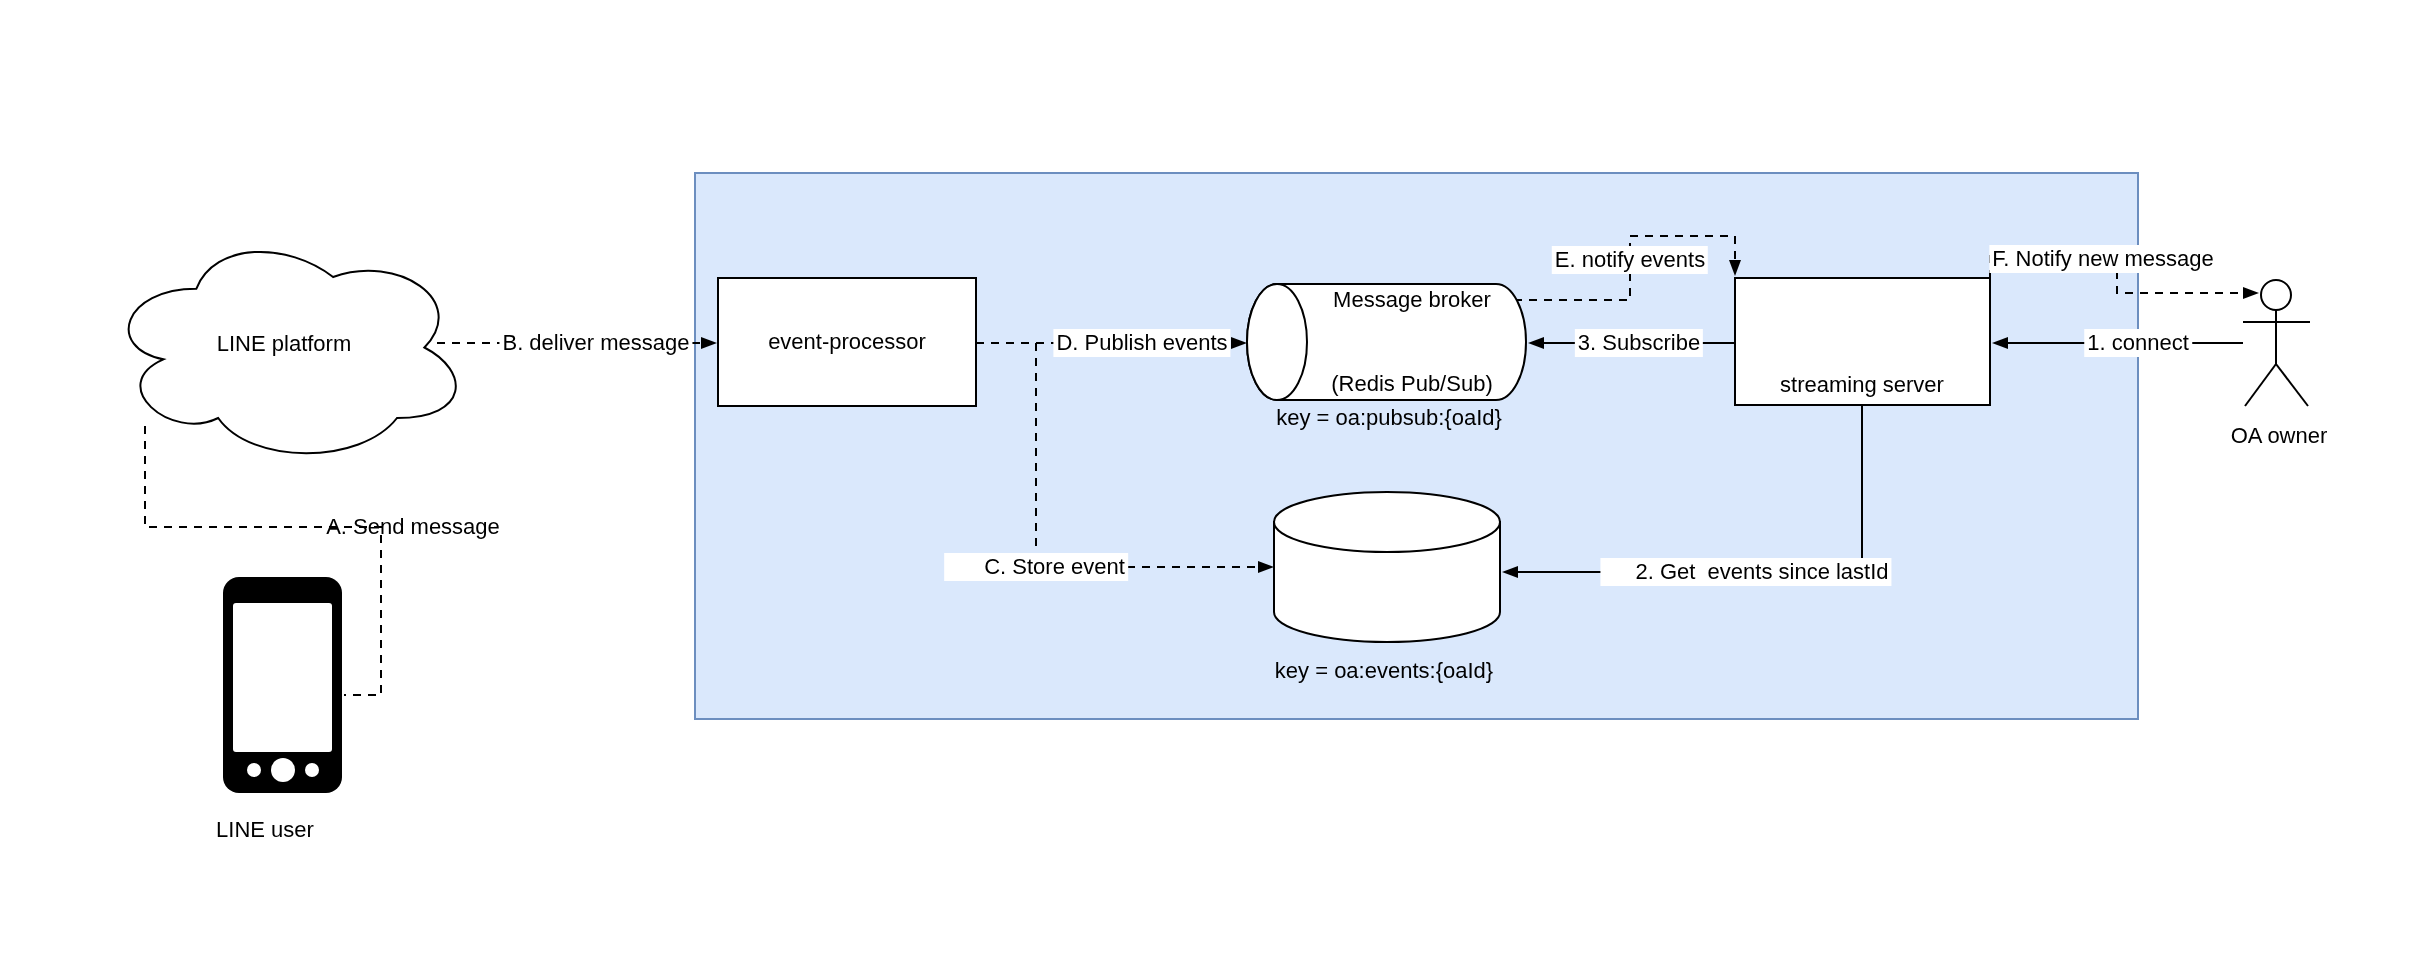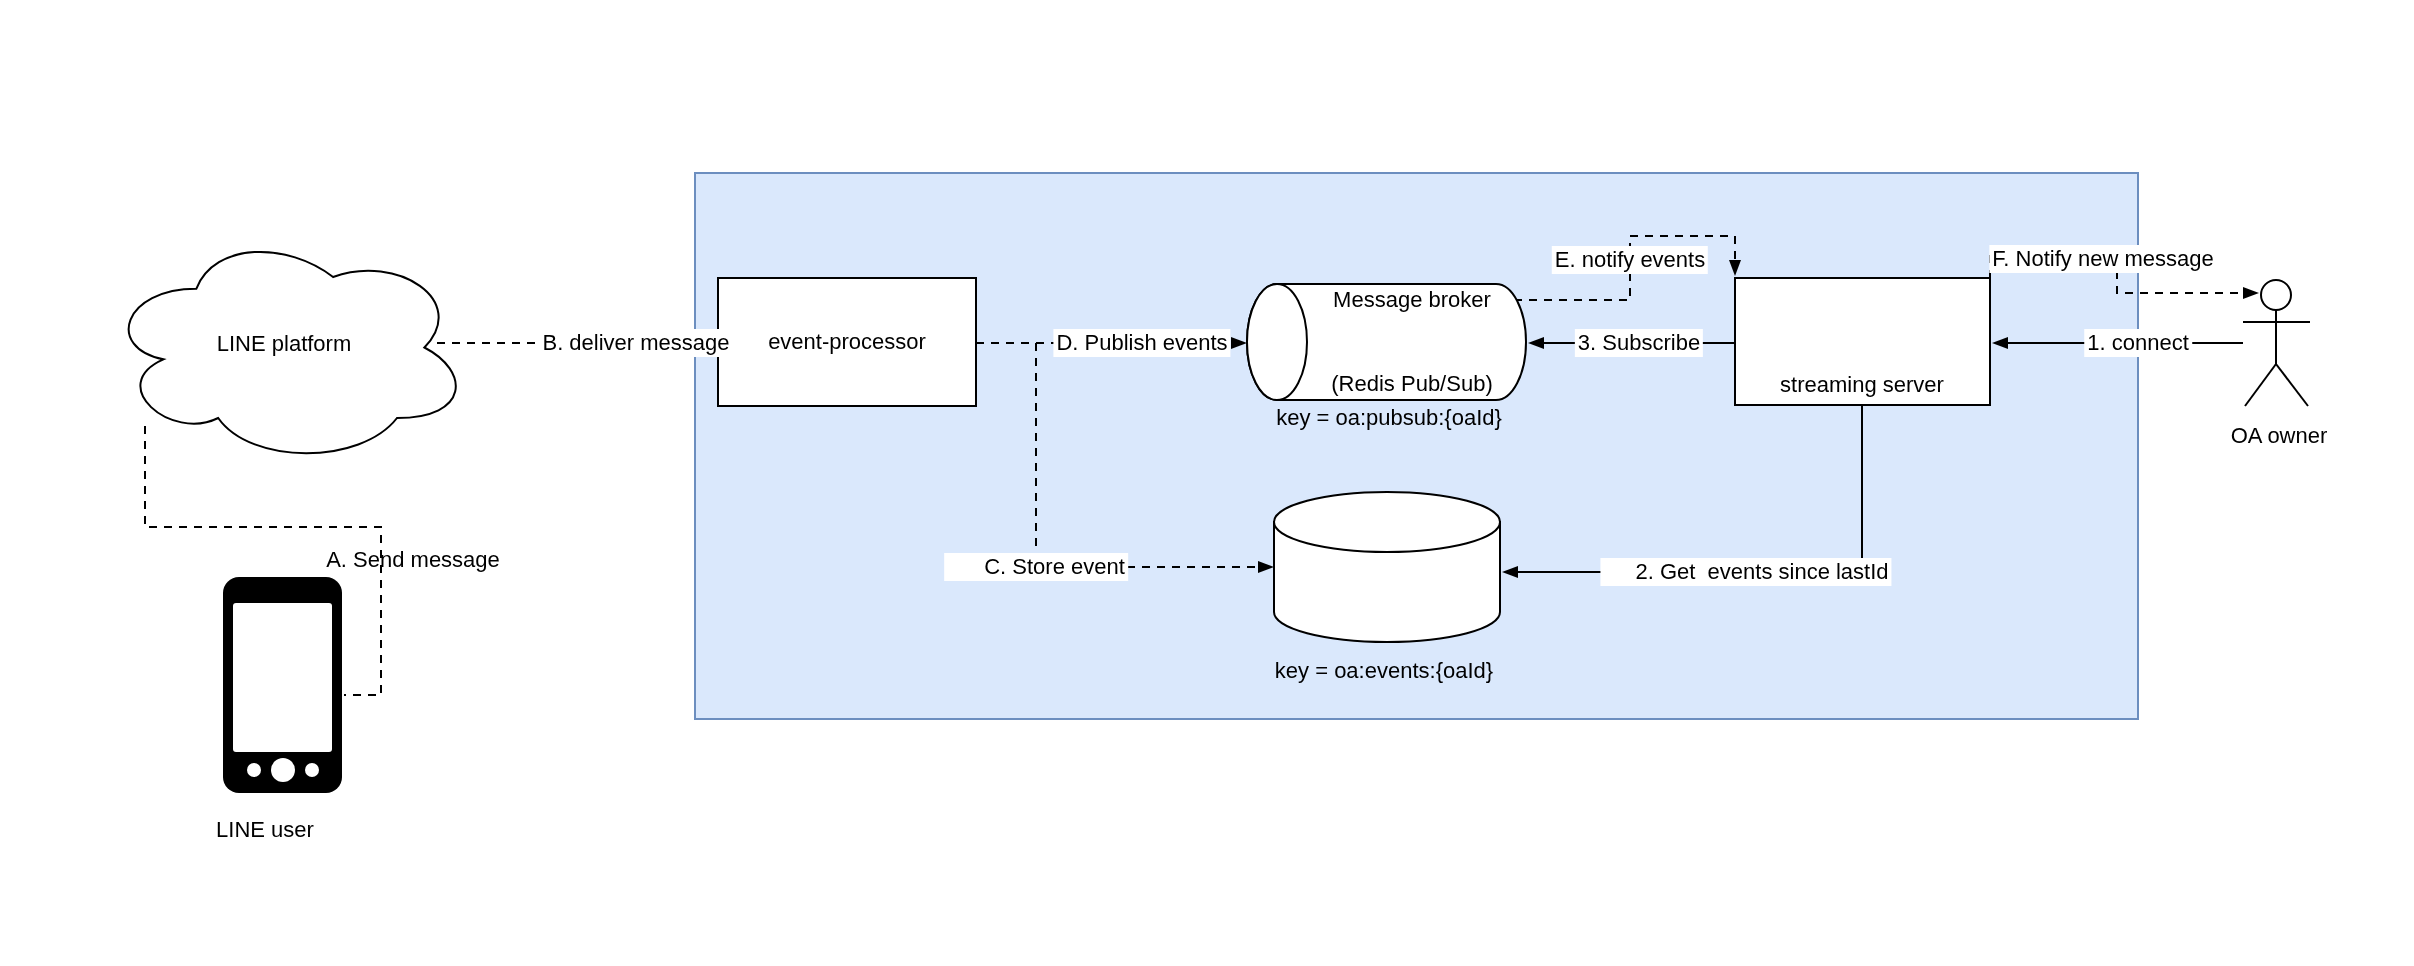--- a/index.html
+++ b/index.html
@@ -125,23 +125,23 @@
 
 
   <div class="lbl node-lbl" style="left:1384px;top:671px;">key = oa:events:{oaId}</div>
 
   <div class="lbl node-lbl" style="left:1862px;top:342px;margin-top:43px;">streaming server</div>
 
   <div class="lbl node-lbl" style="left:2279px;top:436px;">OA owner</div>
 
   <div class="lbl node-lbl" style="left:265px;top:820px;margin-top:10px;">LINE user</div>
 
-  <div class="lbl edge-lbl" style="left:413px;top:560px;background:transparent;">A. Send message</div>
+  <div class="lbl edge-lbl" style="left:413px;top:527px;background:transparent;">A. Send message</div>
 
-  <div class="lbl edge-lbl" style="left:636px;top:343px;">B. deliver message</div>
+  <div class="lbl edge-lbl" style="left:596px;top:343px;">B. deliver message</div>
 
   <div class="lbl edge-lbl" style="left:1036px;top:567px;padding-left:40px;">C. Store event</div>
 
   <div class="lbl edge-lbl" style="left:1142px;top:343px;">D. Publish events</div>
 
   <div class="lbl edge-lbl" style="left:1630px;top:260px;">E. notify events</div>
 
   <div class="lbl edge-lbl" style="left:2103px;top:259px;">F. Notify new message</div>
 
   <div class="lbl edge-lbl" style="left:2138px;top:343px;">1. connect</div>

